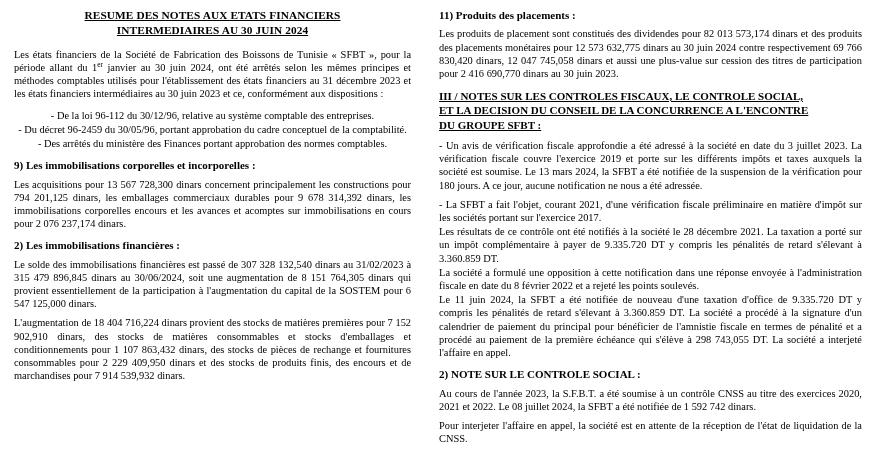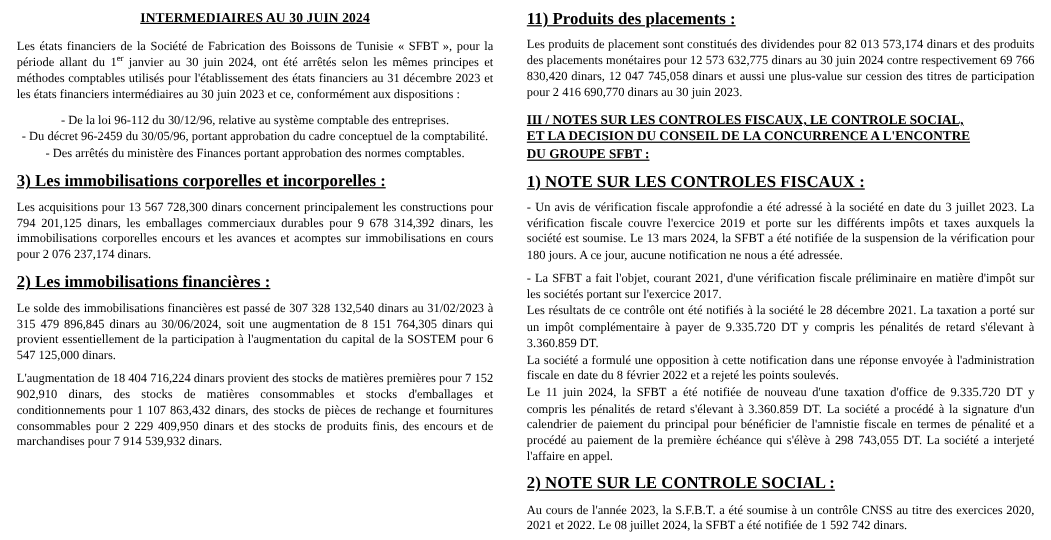--- a/index.html
+++ b/index.html
@@ -51,23 +51,22 @@
     font-size: 11px;
     font-weight: bold;
     text-decoration: underline;
     margin: 9px 0 7px 0;
     line-height: 1.3;
   }
   h2.sect.multi span {
     display: block;
   }
   h3.sub {
-    font-size: 14px;
+    font-size: 11px;
     font-weight: bold;
-    text-decoration: underline;
     margin: 8px 0 5px 0;
     line-height: 1.3;
   }
   p.para {
     font-size: 10.4px;
     line-height: 1.27;
     margin: 0 0 6px 0;
     text-align: justify;
     text-justify: inter-word;
   }
@@ -89,55 +88,55 @@
 </style>
 </head>
 <body>
 
 <div class="page">
   <div class="columns">
 
     <div class="col col-left">
 
       <div class="doc-title">
+        <span>RESUME DES NOTES AUX ETATS FINANCIERS</span>
         <span>INTERMEDIAIRES AU 30 JUIN 2024</span>
       </div>
 
 
       <p class="para"><span>Les états financiers de la Société de Fabrication des Boissons de Tunisie « SFBT », pour la période allant du 1</span><sup>er</sup><span> janvier au 30 juin 2024, ont été arrêtés selon les mêmes principes et méthodes comptables utilisés pour l'établissement des états financiers au 31 décembre 2023 et les états financiers intermédiaires au 30 juin 2023 et ce, conformément aux dispositions :</span></p>
 
       <div class="spacer-xs"></div>
 
       <p class="dash">- De la loi 96-112 du 30/12/96, relative au système comptable des entreprises.</p>
       <p class="dash">- Du décret 96-2459 du 30/05/96, portant approbation du cadre conceptuel de la comptabilité.</p>
       <p class="dash">- Des arrêtés du ministère des Finances portant approbation des normes comptables.</p>
 
 
-      <h3 class="sub">3) Les immobilisations corporelles et incorporelles :</h3>
+      <h3 class="sub">9) Les immobilisations corporelles et incorporelles :</h3>
       <p class="para">Les acquisitions pour 13 567 728,300 dinars concernent principalement les constructions pour 794 201,125 dinars, les emballages commerciaux durables pour 9 678 314,392 dinars, les immobilisations corporelles encours et les avances et acomptes sur immobilisations en cours pour 2 076 237,174 dinars.</p>
 
       <h3 class="sub">2) Les immobilisations financières :</h3>
       <p class="para">Le solde des immobilisations financières est passé de 307 328 132,540 dinars au 31/02/2023 à 315 479 896,845 dinars au 30/06/2024, soit une augmentation de 8 151 764,305 dinars qui provient essentiellement de la participation à l'augmentation du capital de la SOSTEM pour 6 547 125,000 dinars.</p>
 
       <p class="para">L'augmentation de 18 404 716,224 dinars provient des stocks de matières premières pour 7 152 902,910 dinars, des stocks de matières consommables et stocks d'emballages et conditionnements pour 1 107 863,432 dinars, des stocks de pièces de rechange et fournitures consommables pour 2 229 409,950 dinars et des stocks de produits finis, des encours et de marchandises pour 7 914 539,932 dinars.</p>
 
     </div>
 
     <div class="col col-right">
 
       <h3 class="sub" style="margin-top:0">11) Produits des placements :</h3>
       <p class="para">Les produits de placement sont constitués des dividendes pour 82 013 573,174 dinars et des produits des placements monétaires pour 12 573 632,775 dinars au 30 juin 2024 contre respectivement 69 766 830,420 dinars, 12 047 745,058 dinars et aussi une plus-value sur cession des titres de participation pour 2 416 690,770 dinars au 30 juin 2023.</p>
 
       <h2 class="sect multi">
         <span>III / NOTES SUR LES CONTROLES FISCAUX, LE CONTROLE SOCIAL,</span>
         <span>ET LA DECISION DU CONSEIL DE LA CONCURRENCE A L'ENCONTRE</span>
         <span>DU GROUPE SFBT :</span>
       </h2>
 
-      <h3 class="sub">1) NOTE SUR LES CONTROLES FISCAUX :</h3>
 
       <p class="para">- Un avis de vérification fiscale approfondie a été adressé à la société en date du 3 juillet 2023. La vérification fiscale couvre l'exercice 2019 et porte sur les différents impôts et taxes auxquels la société est soumise. Le 13 mars 2024, la SFBT a été notifiée de la suspension de la vérification pour 180 jours. A ce jour, aucune notification ne nous a été adressée.</p>
       <p class="para tight">- La SFBT a fait l'objet, courant 2021, d'une vérification fiscale préliminaire en matière d'impôt sur les sociétés portant sur l'exercice 2017.</p>
       <p class="para tight">Les résultats de ce contrôle ont été notifiés à la société le 28 décembre 2021. La taxation a porté sur un impôt complémentaire à payer de 9.335.720 DT y compris les pénalités de retard s'élevant à 3.360.859 DT.</p>
       <p class="para tight">La société a formulé une opposition à cette notification dans une réponse envoyée à l'administration fiscale en date du 8 février 2022 et a rejeté les points soulevés.</p>
       <p class="para">Le 11 juin 2024, la SFBT a été notifiée de nouveau d'une taxation d'office de 9.335.720 DT y compris les pénalités de retard s'élevant à 3.360.859 DT. La société a procédé à la signature d'un calendrier de paiement du principal pour bénéficier de l'amnistie fiscale en termes de pénalité et a procédé au paiement de la première échéance qui s'élève à 298 743,055 DT. La société a interjeté l'affaire en appel.</p>
 
       <h3 class="sub">2) NOTE SUR LE CONTROLE SOCIAL :</h3>
       <p class="para">Au cours de l'année 2023, la S.F.B.T. a été soumise à un contrôle CNSS au titre des exercices 2020, 2021 et 2022. Le 08 juillet 2024, la SFBT a été notifiée de 1 592 742 dinars.</p>
       <p class="para">Pour interjeter l'affaire en appel, la société est en attente de la réception de l'état de liquidation de la CNSS.</p>

